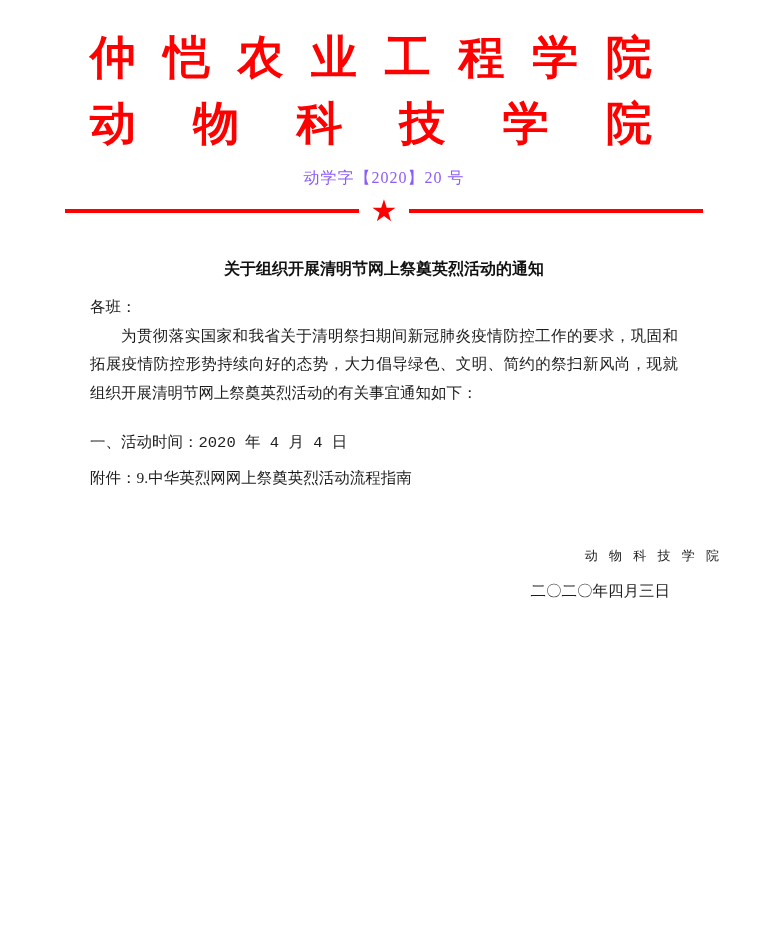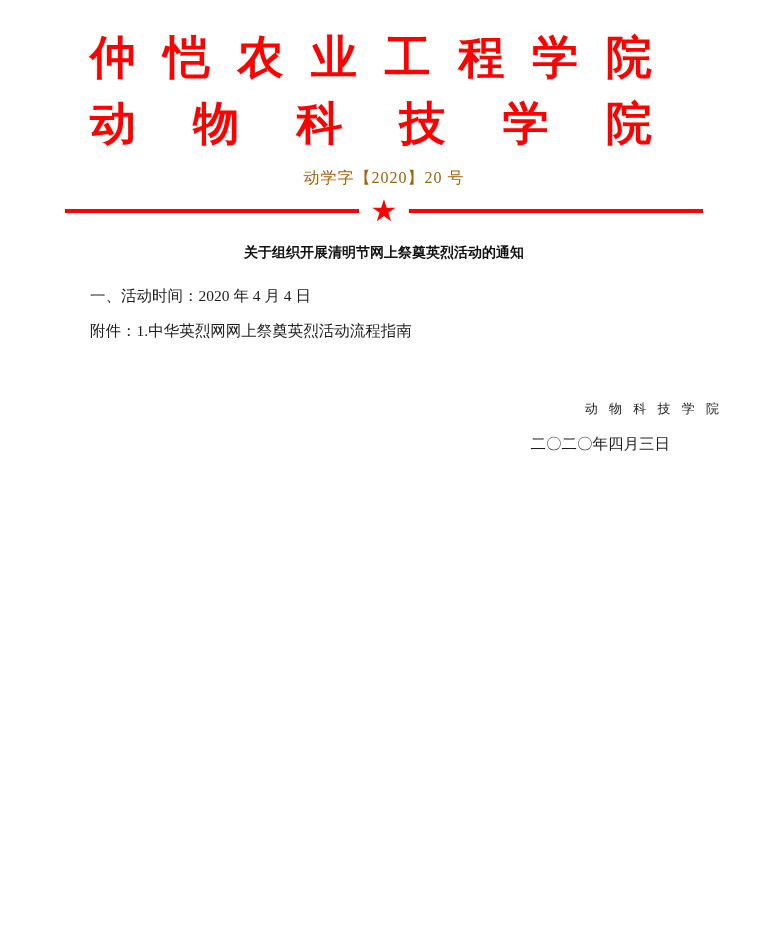--- a/index.html
+++ b/index.html
@@ -33,21 +33,21 @@
     white-space: nowrap;
   }
   .org-line-1 { margin-top: 28px; }
   .org-line-2 { margin-top: 6px; }
 
   .doc-number {
     margin-top: 12px;
     text-align: center;
     font-size: 16px;
     line-height: 24px;
-    color: #a16207;
+    color: #8b5cf6;
     letter-spacing: 1px;
   }
   
   .red-rule {
     margin: 6px -25px 0 -25px;
     height: 30px;
     display: flex;
     align-items: center;
   }
   .rule-bar {
@@ -58,24 +58,24 @@
   .rule-star {
     flex: 0 0 auto;
     color: #fe0000;
     font-size: 30px;
     line-height: 30px;
     margin: 0 12px;
     font-family: "DejaVu Sans", sans-serif;
   }
   
   .notice-title {
-    margin-top: 12px;
+    margin-top: 29px;
     text-align: center;
     font-weight: bold;
-    font-size: 14px;
+    font-size: 16px;
     line-height: 28px;
     font-family: "Liberation Sans", "DejaVu Sans", sans-serif;
     color: #111111;
   }
   
   .body-text {
     font-size: 15.5px;
     line-height: 28.5px;
   }
   .salutation {
@@ -86,21 +86,21 @@
     text-indent: 2em;
     text-align: justify;
   }
   .list-item {
     margin: 3px 0 0 0;
     padding-left: 30px;
     text-indent: -30px;
     white-space: pre-line;
     text-align: justify;
   }
-  .list-item.first { margin-top: 16px; }
+  .list-item.first { margin-top: 22px; font-family: Liberation Mono, monospace; }
   .attach-row {
     margin-top: 6px;
     white-space: nowrap;
   }
   .attach-row-2 {
     margin-top: 3px;
     padding-left: 48px;
     white-space: nowrap;
   }
   
@@ -151,29 +151,31 @@
   <div class="red-rule">
     <div class="rule-bar"></div>
     <div class="rule-star">★</div>
     <div class="rule-bar"></div>
   </div>
 
   <div class="notice-title">关于组织开展清明节网上祭奠英烈活动的通知</div>
 
   <div class="body-text">
 
+    <div class="salutation">各班：</div>
 
+    <p class="intro">为贯彻落实国家和我省关于清明祭扫期间新冠肺炎疫情防控工作的要求，巩固和拓展疫情防控形势持续向好的态势，大力倡导绿色、文明、简约的祭扫新风尚，现就组织开展清明节网上祭奠英烈活动的有关事宜通知如下：</p>
 
     <p class="list-item first">一、活动时间：2020 年 4 月 4 日</p>
 
 
 
 
     <div class="attach-row">
-      <span>附件：</span><span>1.中华英烈网网上祭奠英烈活动流程指南</span>
+      <span>附件：</span><span>9.中华英烈网网上祭奠英烈活动流程指南</span>
     </div>
 
     <div class="signature">
       <div class="sig-org">动 物 科 技 学 院</div>
       <div class="sig-date">二〇二〇年四月三日</div>
     </div>
 
   </div>
 </div>
 

